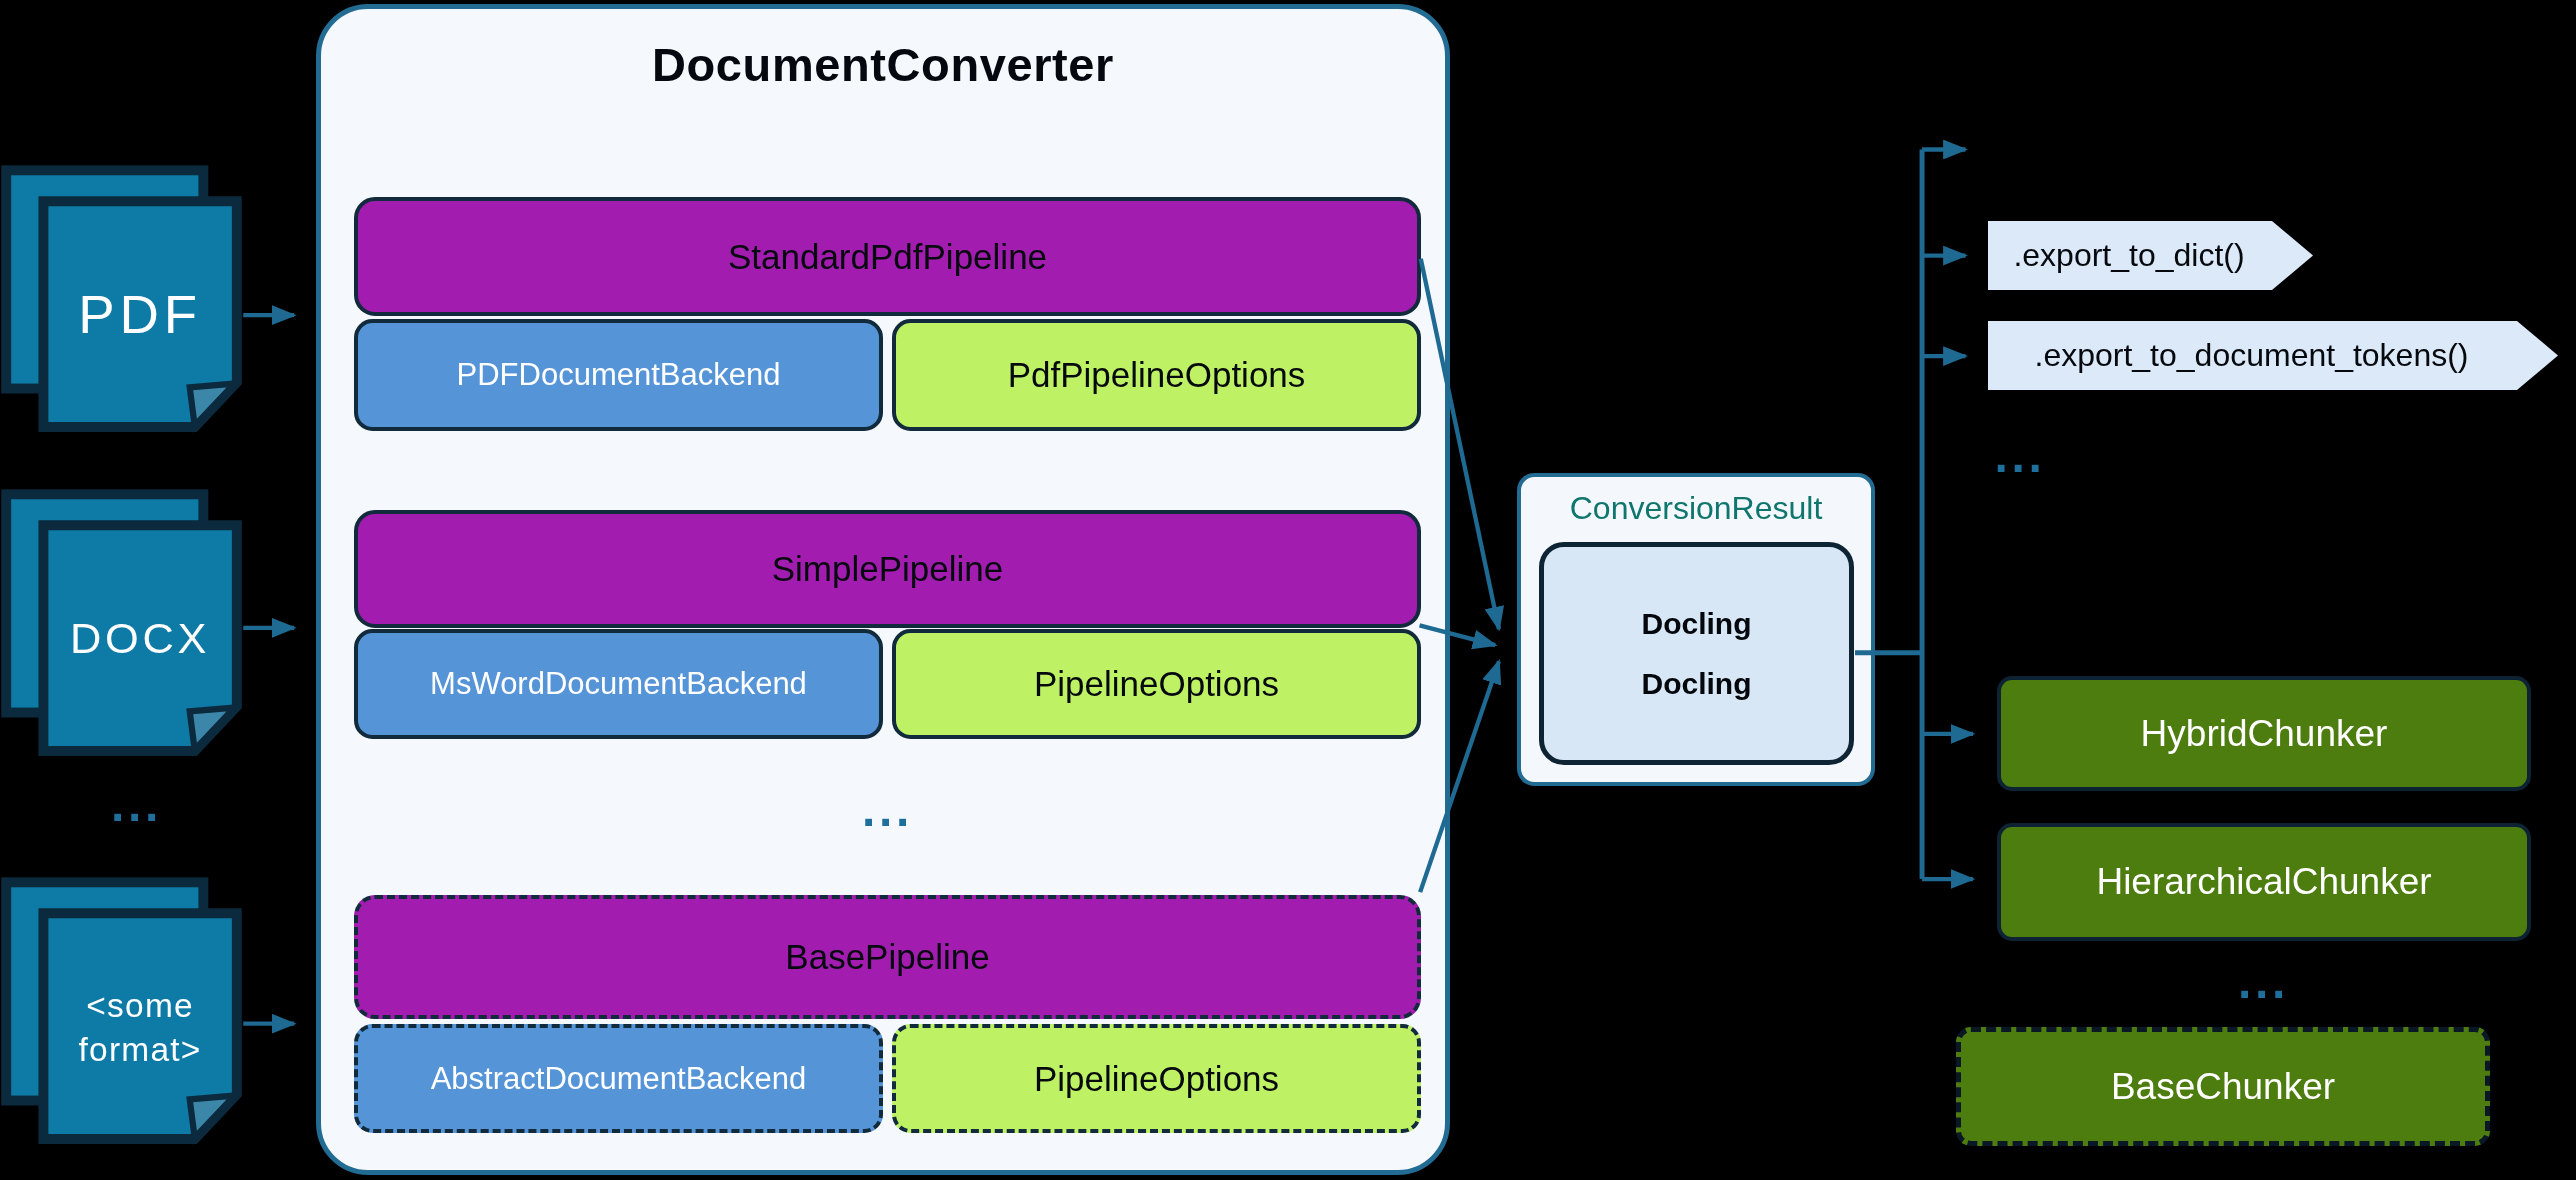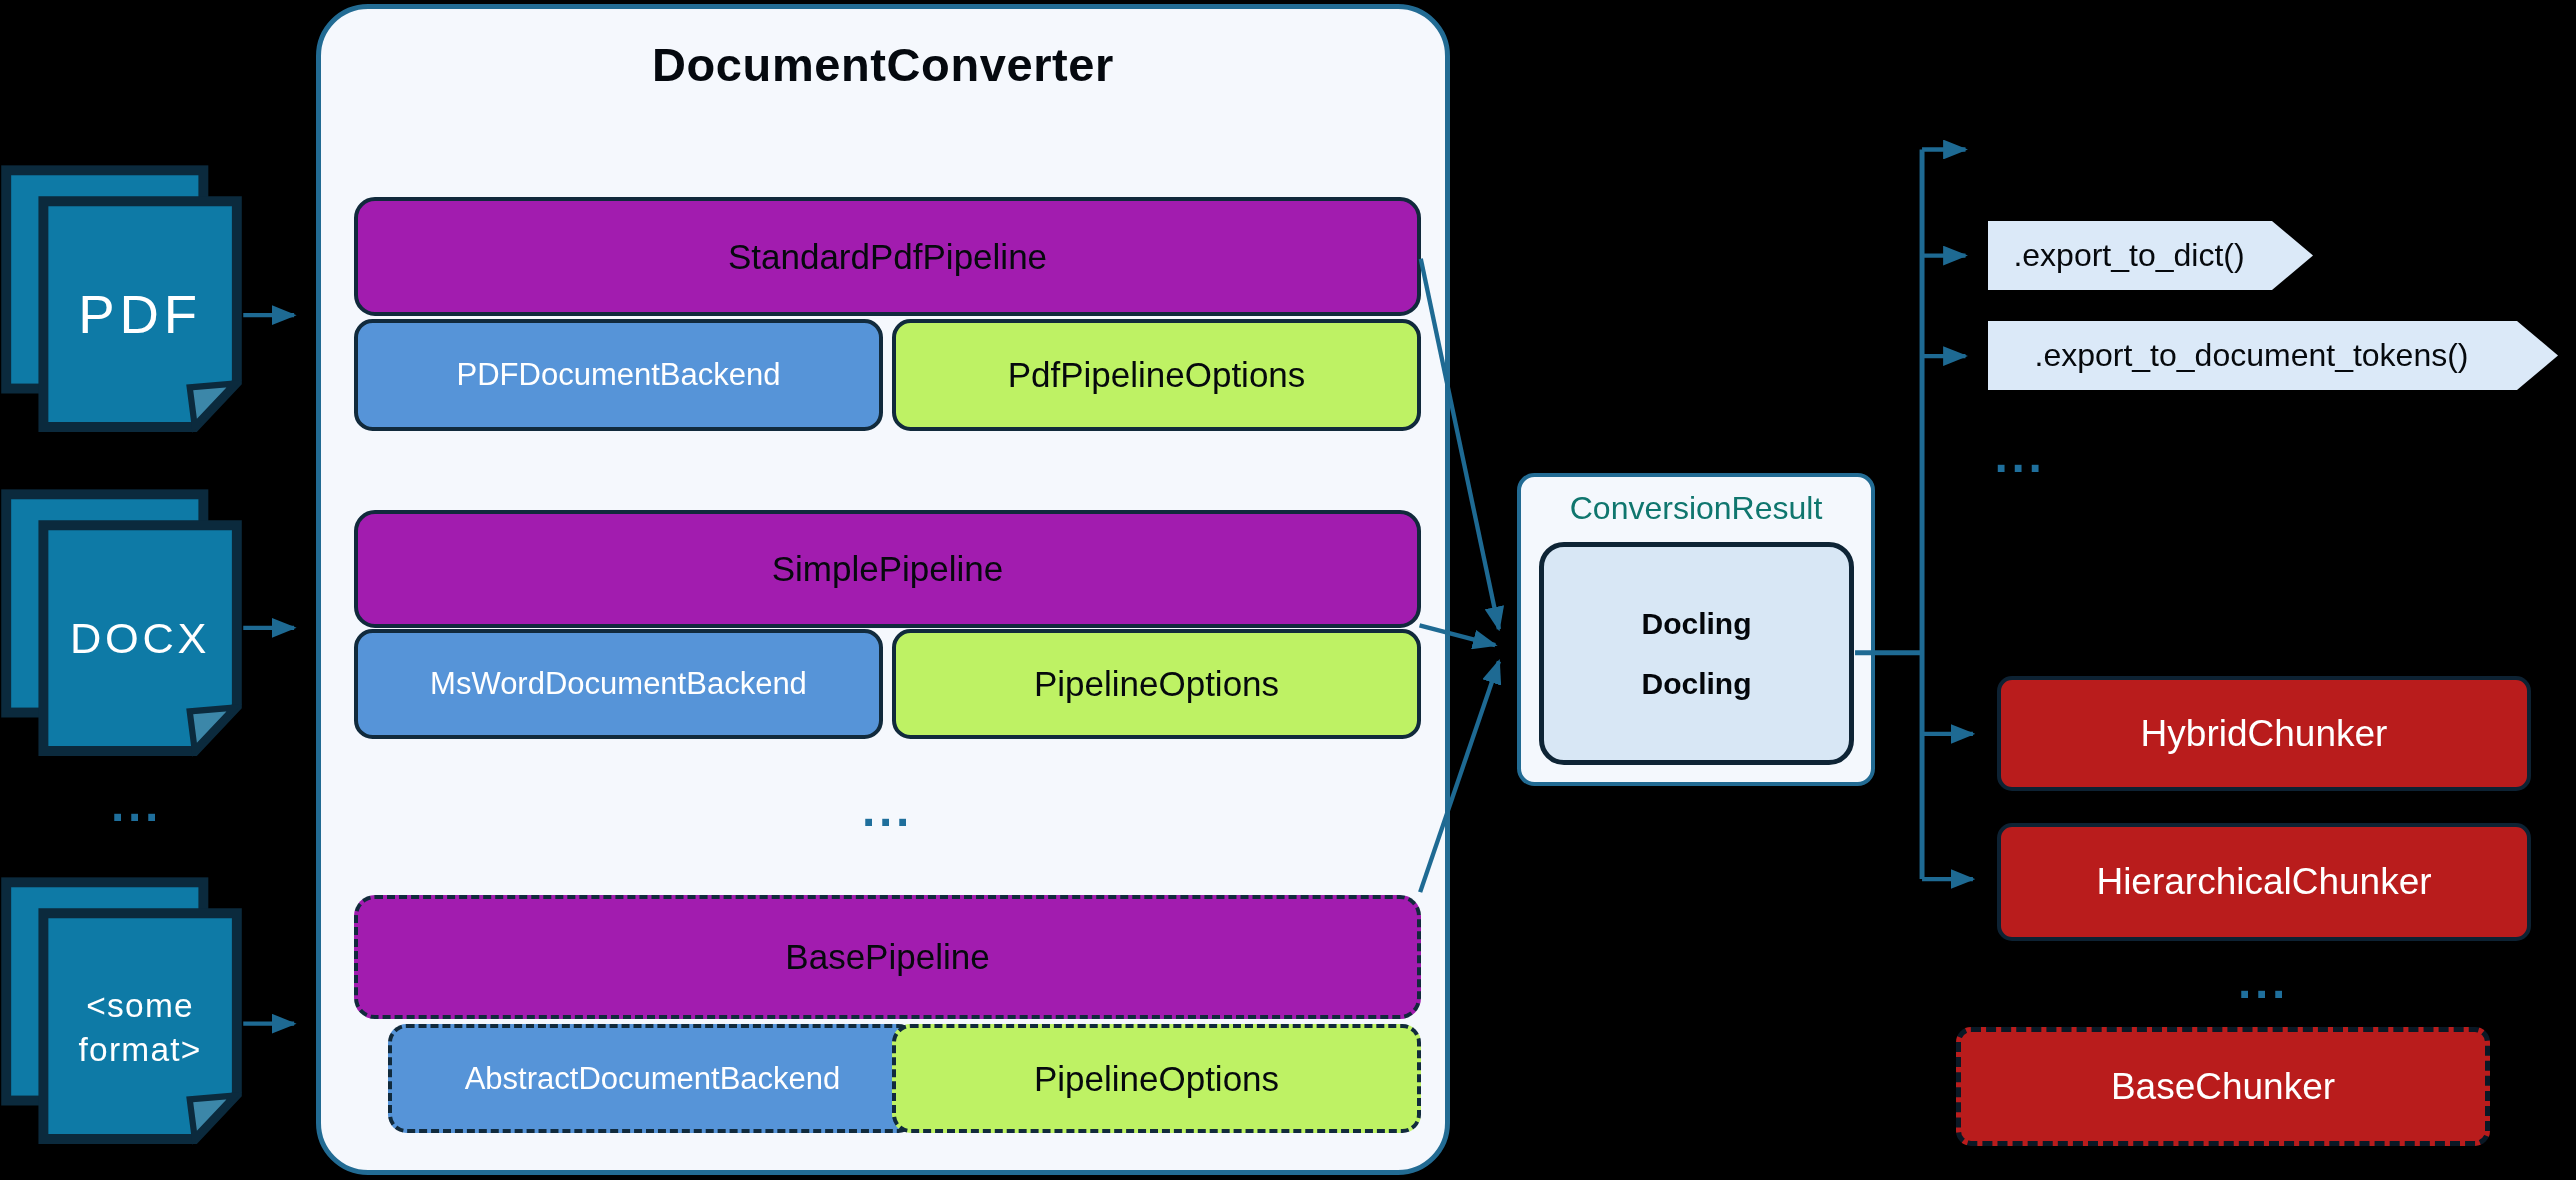--- a/index.html
+++ b/index.html
@@ -64,21 +64,21 @@
   
   .chevron{
     background:#dbe9f8;z-index:2;box-sizing:border-box;
     font-size:32px;color:#06090d;
     clip-path:polygon(0 0,calc(100% - 41px) 0,100% 50%,calc(100% - 41px) 100%,0 100%);
     padding-right:43px;
   }
 
   
   .chunker{
-    background:#b91c1c;border:4.3px solid #0d2233;border-radius:15px;
+    background:#4d7c0f;border:4.3px solid #0d2233;border-radius:15px;
     z-index:2;box-sizing:border-box;font-size:37px;color:#fff;
   }
   .chunker.dashed{border:5px dashed #0a1825;}
 
   
   .overlay{left:0;top:0;width:2576px;height:1180px;z-index:4;pointer-events:none;}
 
   
   .doc-icon{z-index:2;}
   .doc-icon .page-back{fill:#0e7aa6;stroke:#0b2a3d;stroke-width:16px;}
@@ -122,21 +122,21 @@
   <div class="abs flexc backend" style="left:354px;top:319px;width:529px;height:112px;">PDFDocumentBackend</div>
   <div class="abs flexc options" style="left:892px;top:319px;width:529px;height:112px;">PdfPipelineOptions</div>
 
   <div class="abs flexc plight" style="left:354px;top:510px;width:1067px;height:118px;">SimplePipeline</div>
   <div class="abs flexc backend" style="left:354px;top:629px;width:529px;height:110px;">MsWordDocumentBackend</div>
   <div class="abs flexc options" style="left:892px;top:629px;width:529px;height:110px;">PipelineOptions</div>
 
   <div class="abs flexc ellipsis" style="left:807px;top:788px;width:161px;height:43px;">...</div>
 
   <div class="abs flexc plight dashed" style="left:354px;top:895px;width:1067px;height:124px;">BasePipeline</div>
-  <div class="abs flexc backend dashed" style="left:354px;top:1024px;width:529px;height:109px;margin-left:34px;">AbstractDocumentBackend</div>
+  <div class="abs flexc backend dashed" style="left:354px;top:1024px;width:529px;height:109px;">AbstractDocumentBackend</div>
   <div class="abs flexc options dashed" style="left:892px;top:1024px;width:529px;height:109px;">PipelineOptions</div>
 
   <div class="abs result-outer"></div>
   <div class="abs flexc result-title">ConversionResult</div>
   <div class="abs flexc docling-box">
     <div>Docling</div>
     <div>Docling</div>
   </div>
 
   <div class="abs flexc chevron" style="left:1988px;top:221px;width:325px;height:69px;">.export_to_dict()</div>

